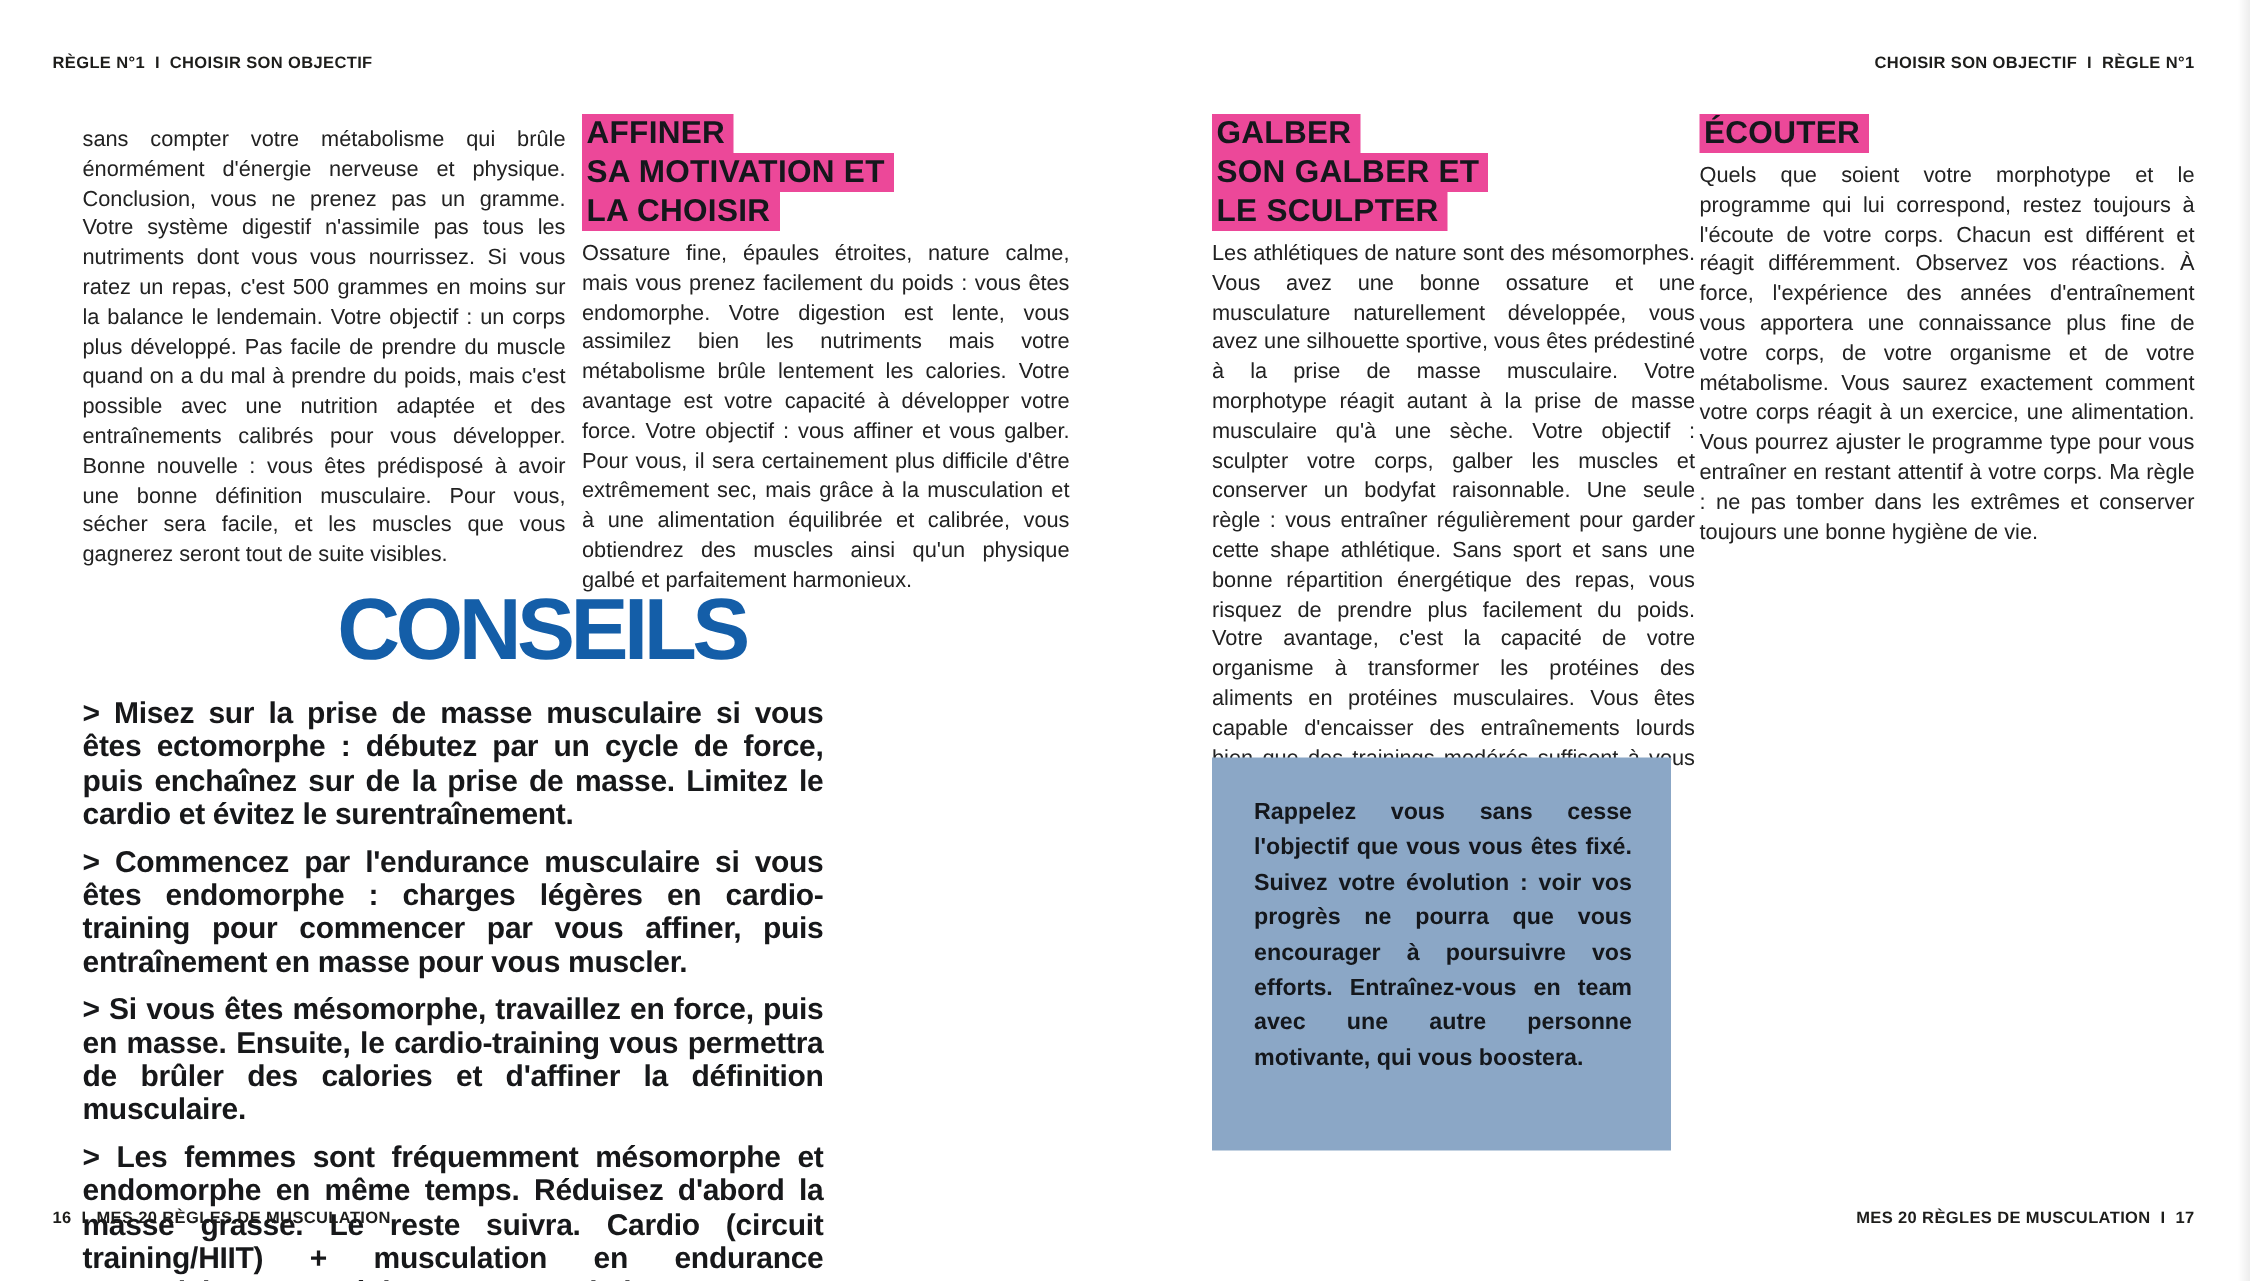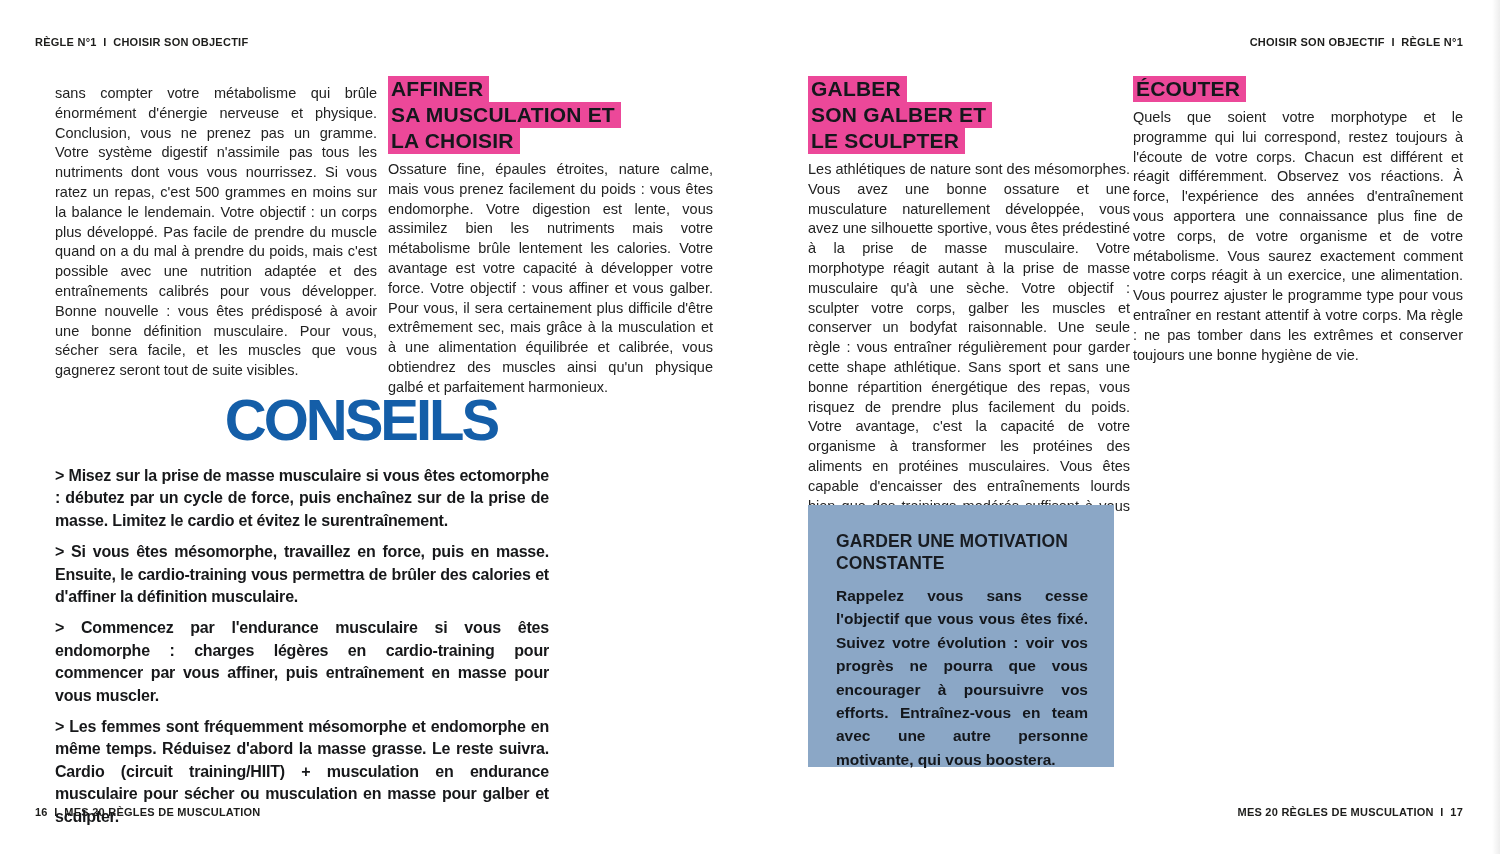--- a/index.html
+++ b/index.html
@@ -38,21 +38,21 @@
     padding:1px 6px 2px 3px;
   }
 
   
   #conseils{position:absolute;left:55px;top:383px;width:494px;}
   #conseils-title{
     margin:0 0 8px 0;padding-left:118px;text-align:center;
     font-size:58px;line-height:74px;font-weight:bold;color:#145ea8;letter-spacing:-3px;
   }
   .bullet{
-    margin:0 0 9px 0;font-size:16px;line-height:22.4px;font-weight:bold;
+    margin:0 0 9px 0;font-size:20px;line-height:22.4px;font-weight:bold;
     letter-spacing:-0.2px;text-align:justify;color:#17181a;
   }
 
   
   #motivation-box{
     position:absolute;left:808px;top:505px;width:306px;height:262px;
     background:#8ba7c6;box-sizing:border-box;padding:25px 26px 0 28px;
   }
   .box-title{
     margin:0 0 10px 0;font-size:17.5px;line-height:22px;font-weight:bold;color:#181c22;
@@ -77,45 +77,44 @@
   <div class="runhead left">RÈGLE N°1  I  CHOISIR SON OBJECTIF</div>
   <div class="runhead right">CHOISIR SON OBJECTIF  I  RÈGLE N°1</div>
 
   <div class="col" id="col-intro">
     <p>sans compter votre métabolisme qui brûle énormément d'énergie nerveuse et physique. Conclusion, vous ne prenez pas un gramme. Votre système digestif n'assimile pas tous les nutriments dont vous vous nourrissez. Si vous ratez un repas, c'est 500 grammes en moins sur la balance le lendemain. Votre objectif : un corps plus développé. Pas facile de prendre du muscle quand on a du mal à prendre du poids, mais c'est possible avec une nutrition adaptée et des entraînements calibrés pour vous développer. Bonne nouvelle : vous êtes prédisposé à avoir une bonne définition musculaire. Pour vous, sécher sera facile, et les muscles que vous gagnerez seront tout de suite visibles.</p>
   </div>
 
   <div class="col" id="col-affiner">
     <h2 class="section-title">
       <span class="line"><span class="hl">AFFINER</span></span>
-      <span class="line"><span class="hl">SA MUSCULATION ET</span></span>
+      <span class="line"><span class="hl">SA MOTIVATION ET</span></span>
       <span class="line"><span class="hl">LA CHOISIR</span></span>
     </h2>
     <p>Ossature fine, épaules étroites, nature calme, mais vous prenez facilement du poids : vous êtes endomorphe. Votre digestion est lente, vous assimilez bien les nutriments mais votre métabolisme brûle lentement les calories. Votre avantage est votre capacité à développer votre force. Votre objectif : vous affiner et vous galber. Pour vous, il sera certainement plus difficile d'être extrêmement sec, mais grâce à la musculation et à une alimentation équilibrée et calibrée, vous obtiendrez des muscles ainsi qu'un physique galbé et parfaitement harmonieux.</p>
   </div>
 
   <div id="conseils">
     <h1 id="conseils-title">CONSEILS</h1>
     <p class="bullet">&gt; Misez sur la prise de masse musculaire si vous êtes ectomorphe : débutez par un cycle de force, puis enchaînez sur de la prise de masse. Limitez le cardio et évitez le surentraînement.</p>
+    <p class="bullet">&gt; Commencez par l'endurance musculaire si vous êtes endomorphe : charges légères en cardio-training pour commencer par vous affiner, puis entraînement en masse pour vous muscler.</p>
     <p class="bullet">&gt; Si vous êtes mésomorphe, travaillez en force, puis en masse. Ensuite, le cardio-training vous permettra de brûler des calories et d'affiner la définition musculaire.</p>
-    <p class="bullet">&gt; Commencez par l'endurance musculaire si vous êtes endomorphe : charges légères en cardio-training pour commencer par vous affiner, puis entraînement en masse pour vous muscler.</p>
     <p class="bullet">&gt; Les femmes sont fréquemment mésomorphe et endomorphe en même temps. Réduisez d'abord la masse grasse. Le reste suivra. Cardio (circuit training/HIIT) + musculation en endurance musculaire pour sécher ou musculation en masse pour galber et sculpter.</p>
   </div>
 
   <div class="col" id="col-galber">
     <h2 class="section-title">
       <span class="line"><span class="hl">GALBER</span></span>
       <span class="line"><span class="hl">SON GALBER ET</span></span>
       <span class="line"><span class="hl">LE SCULPTER</span></span>
     </h2>
     <p>Les athlétiques de nature sont des mésomorphes. Vous avez une bonne ossature et une musculature naturellement développée, vous avez une silhouette sportive, vous êtes prédestiné à la prise de masse musculaire. Votre morphotype réagit autant à la prise de masse musculaire qu'à une sèche. Votre objectif : sculpter votre corps, galber les muscles et conserver un bodyfat raisonnable. Une seule règle : vous entraîner régulièrement pour garder cette shape athlétique. Sans sport et sans une bonne répartition énergétique des repas, vous risquez de prendre plus facilement du poids. Votre avantage, c'est la capacité de votre organisme à transformer les protéines des aliments en protéines musculaires. Vous êtes capable d'encaisser des entraînements lourds bien que des trainings modérés suffisent à vous maintenir en forme.</p>
   </div>
 
   <div id="motivation-box">
-    <h3 class="box-title">GARDER UNE MOTIVATION CONSTANTE</h3>
     <p class="box-body">Rappelez vous sans cesse l'objectif que vous vous êtes fixé. Suivez votre évolution : voir vos progrès ne pourra que vous encourager à poursuivre vos efforts. Entraînez-vous en team avec une autre personne motivante, qui vous boostera.</p>
   </div>
 
   <div class="col" id="col-ecouter">
     <h2 class="section-title">
       <span class="line"><span class="hl">ÉCOUTER</span></span>
     </h2>
     <p>Quels que soient votre morphotype et le programme qui lui correspond, restez toujours à l'écoute de votre corps. Chacun est différent et réagit différemment. Observez vos réactions. À force, l'expérience des années d'entraînement vous apportera une connaissance plus fine de votre corps, de votre organisme et de votre métabolisme. Vous saurez exactement comment votre corps réagit à un exercice, une alimentation. Vous pourrez ajuster le programme type pour vous entraîner en restant attentif à votre corps. Ma règle : ne pas tomber dans les extrêmes et conserver toujours une bonne hygiène de vie.</p>
   </div>
 

